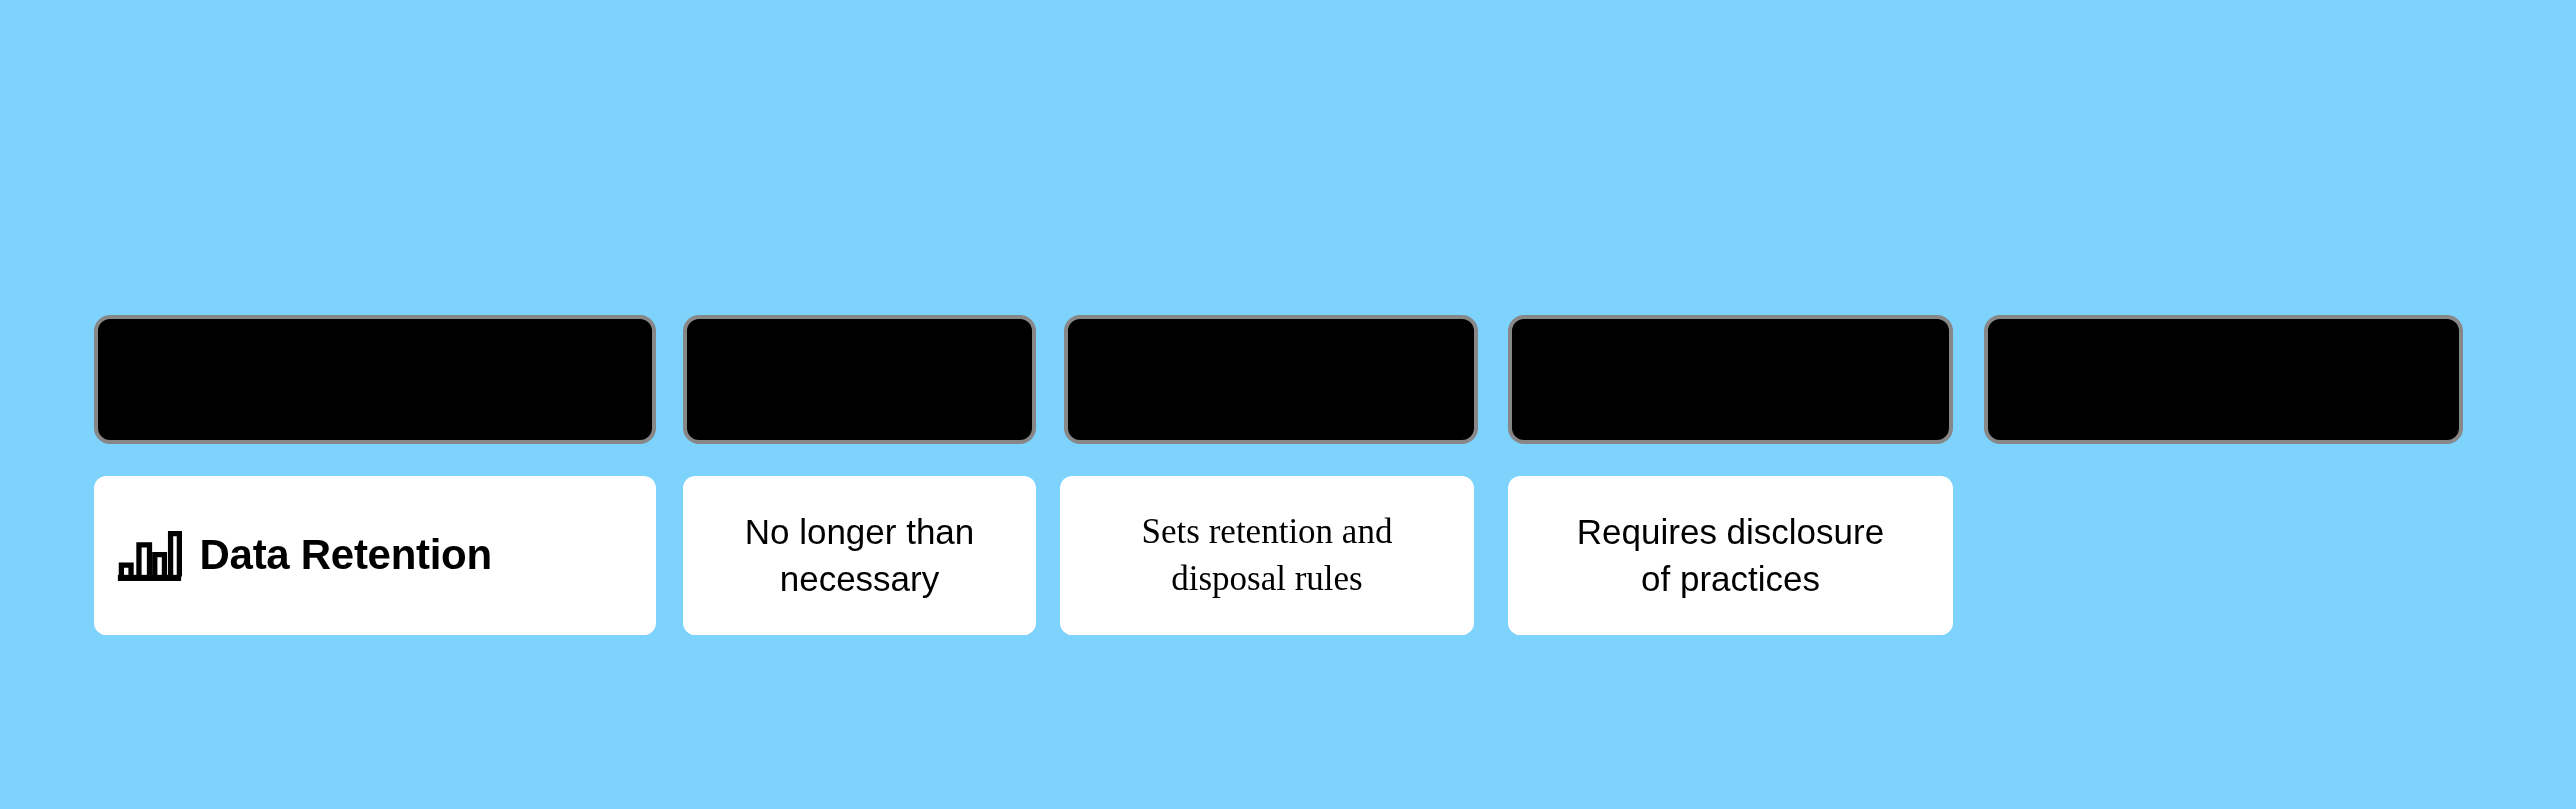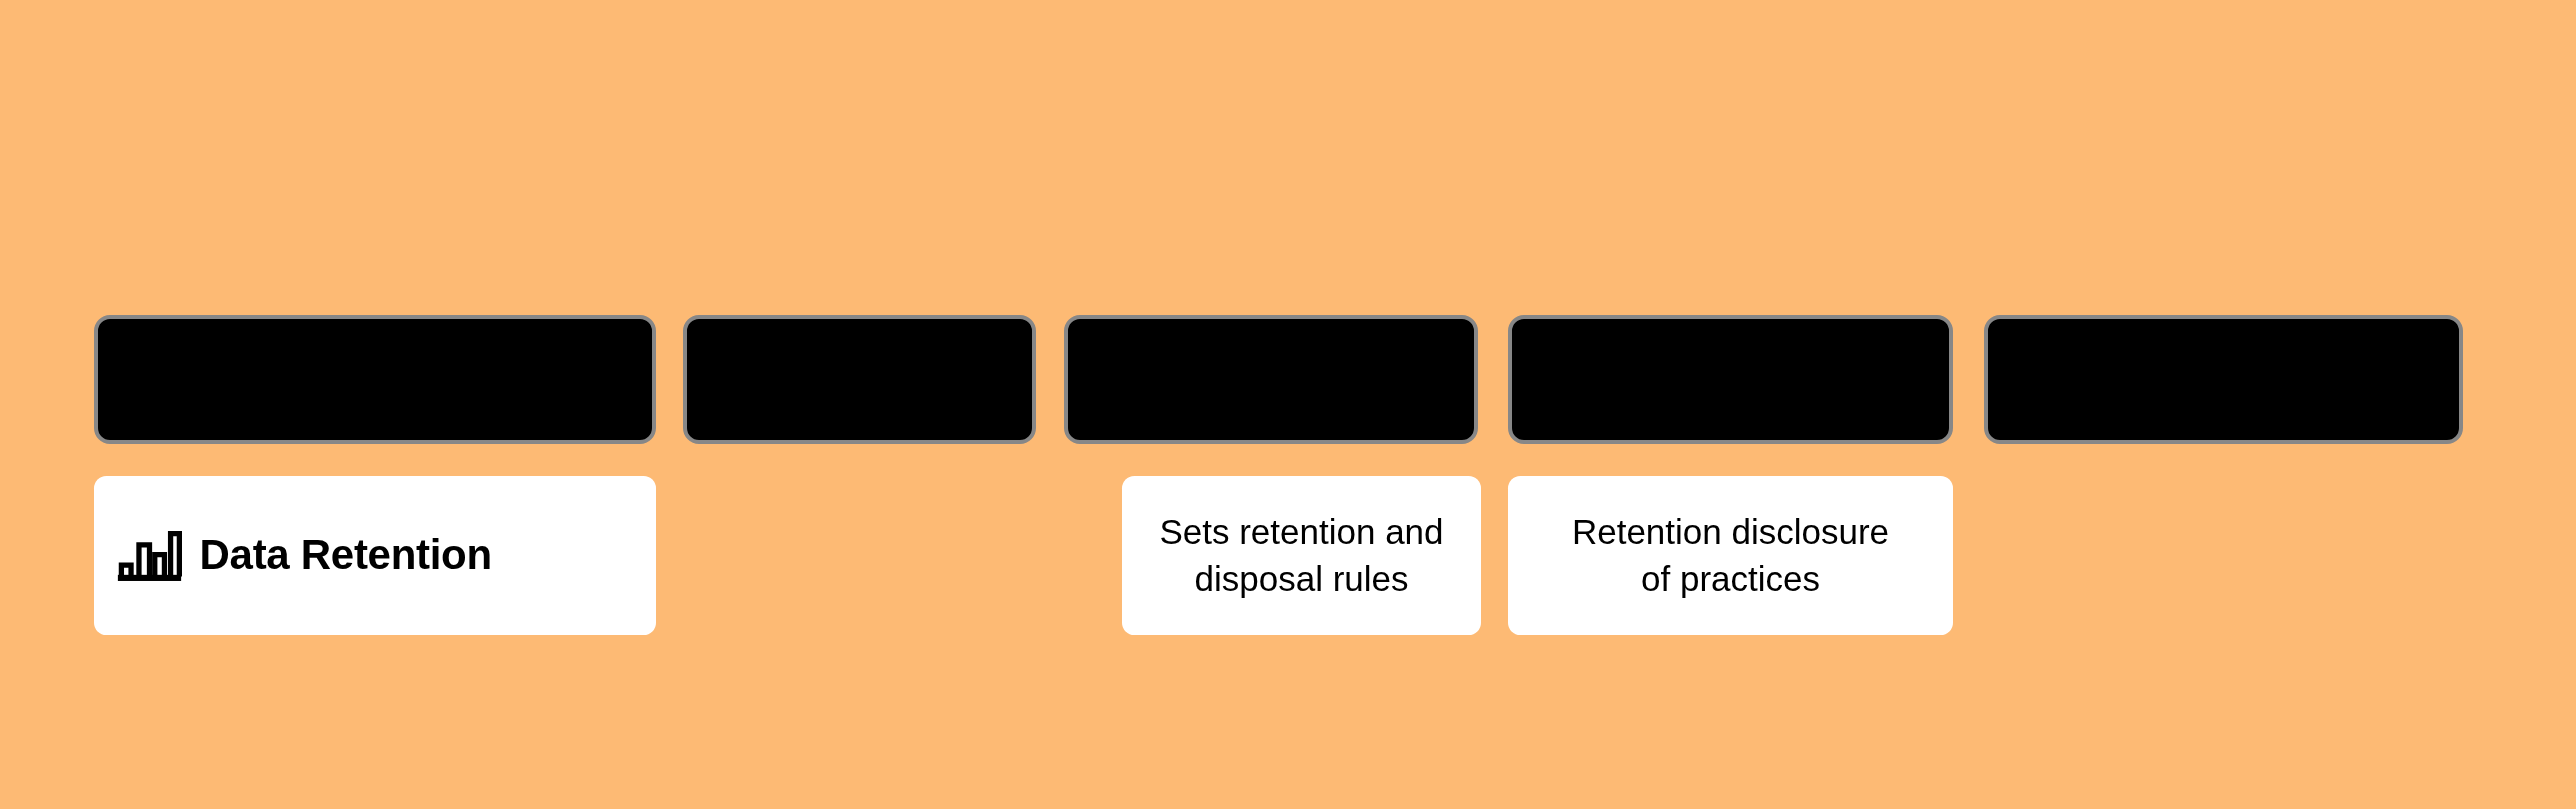--- a/index.html
+++ b/index.html
@@ -12,21 +12,21 @@
     height: 809px;
     overflow: hidden;
     font-family: "Liberation Sans", sans-serif;
     -webkit-font-smoothing: antialiased;
   }
 
   #stage {
     position: relative;
     width: 2576px;
     height: 809px;
-    background: #fdba74;
+    background: #7dd3fc;
   }
 
   
   .frame-row {
     position: absolute;
     left: 0;
     top: 315px;
     width: 2576px;
     height: 129px;
   }
@@ -111,27 +111,31 @@
             <path d="M25 55 V19 h12 V55"></path>
             <path d="M43 55 V30 h11 V55"></path>
             <path d="M61 55 V6 h10 V55"></path>
           </g>
           <rect x="1" y="53" width="72" height="7" fill="#000000"></rect>
         </svg>
       </span>
       <span class="card-title">Data Retention</span>
     </div>
 
+    <div class="card" style="left: 683px; width: 353px;">
+      <span class="card-text">No longer than
+necessary</span>
+    </div>
 
-    <div class="card" style="left: 1122px; width: 359px;">
+    <div class="card" style="left: 1060px; width: 414px; font-family: Liberation Serif, serif;">
       <span class="card-text">Sets retention and
 disposal rules</span>
     </div>
 
     <div class="card" style="left: 1508px; width: 445px;">
-      <span class="card-text">Retention disclosure
+      <span class="card-text">Requires disclosure
 of practices</span>
     </div>
 
 
   </div>
 </div>
 
 
 </body></html>

